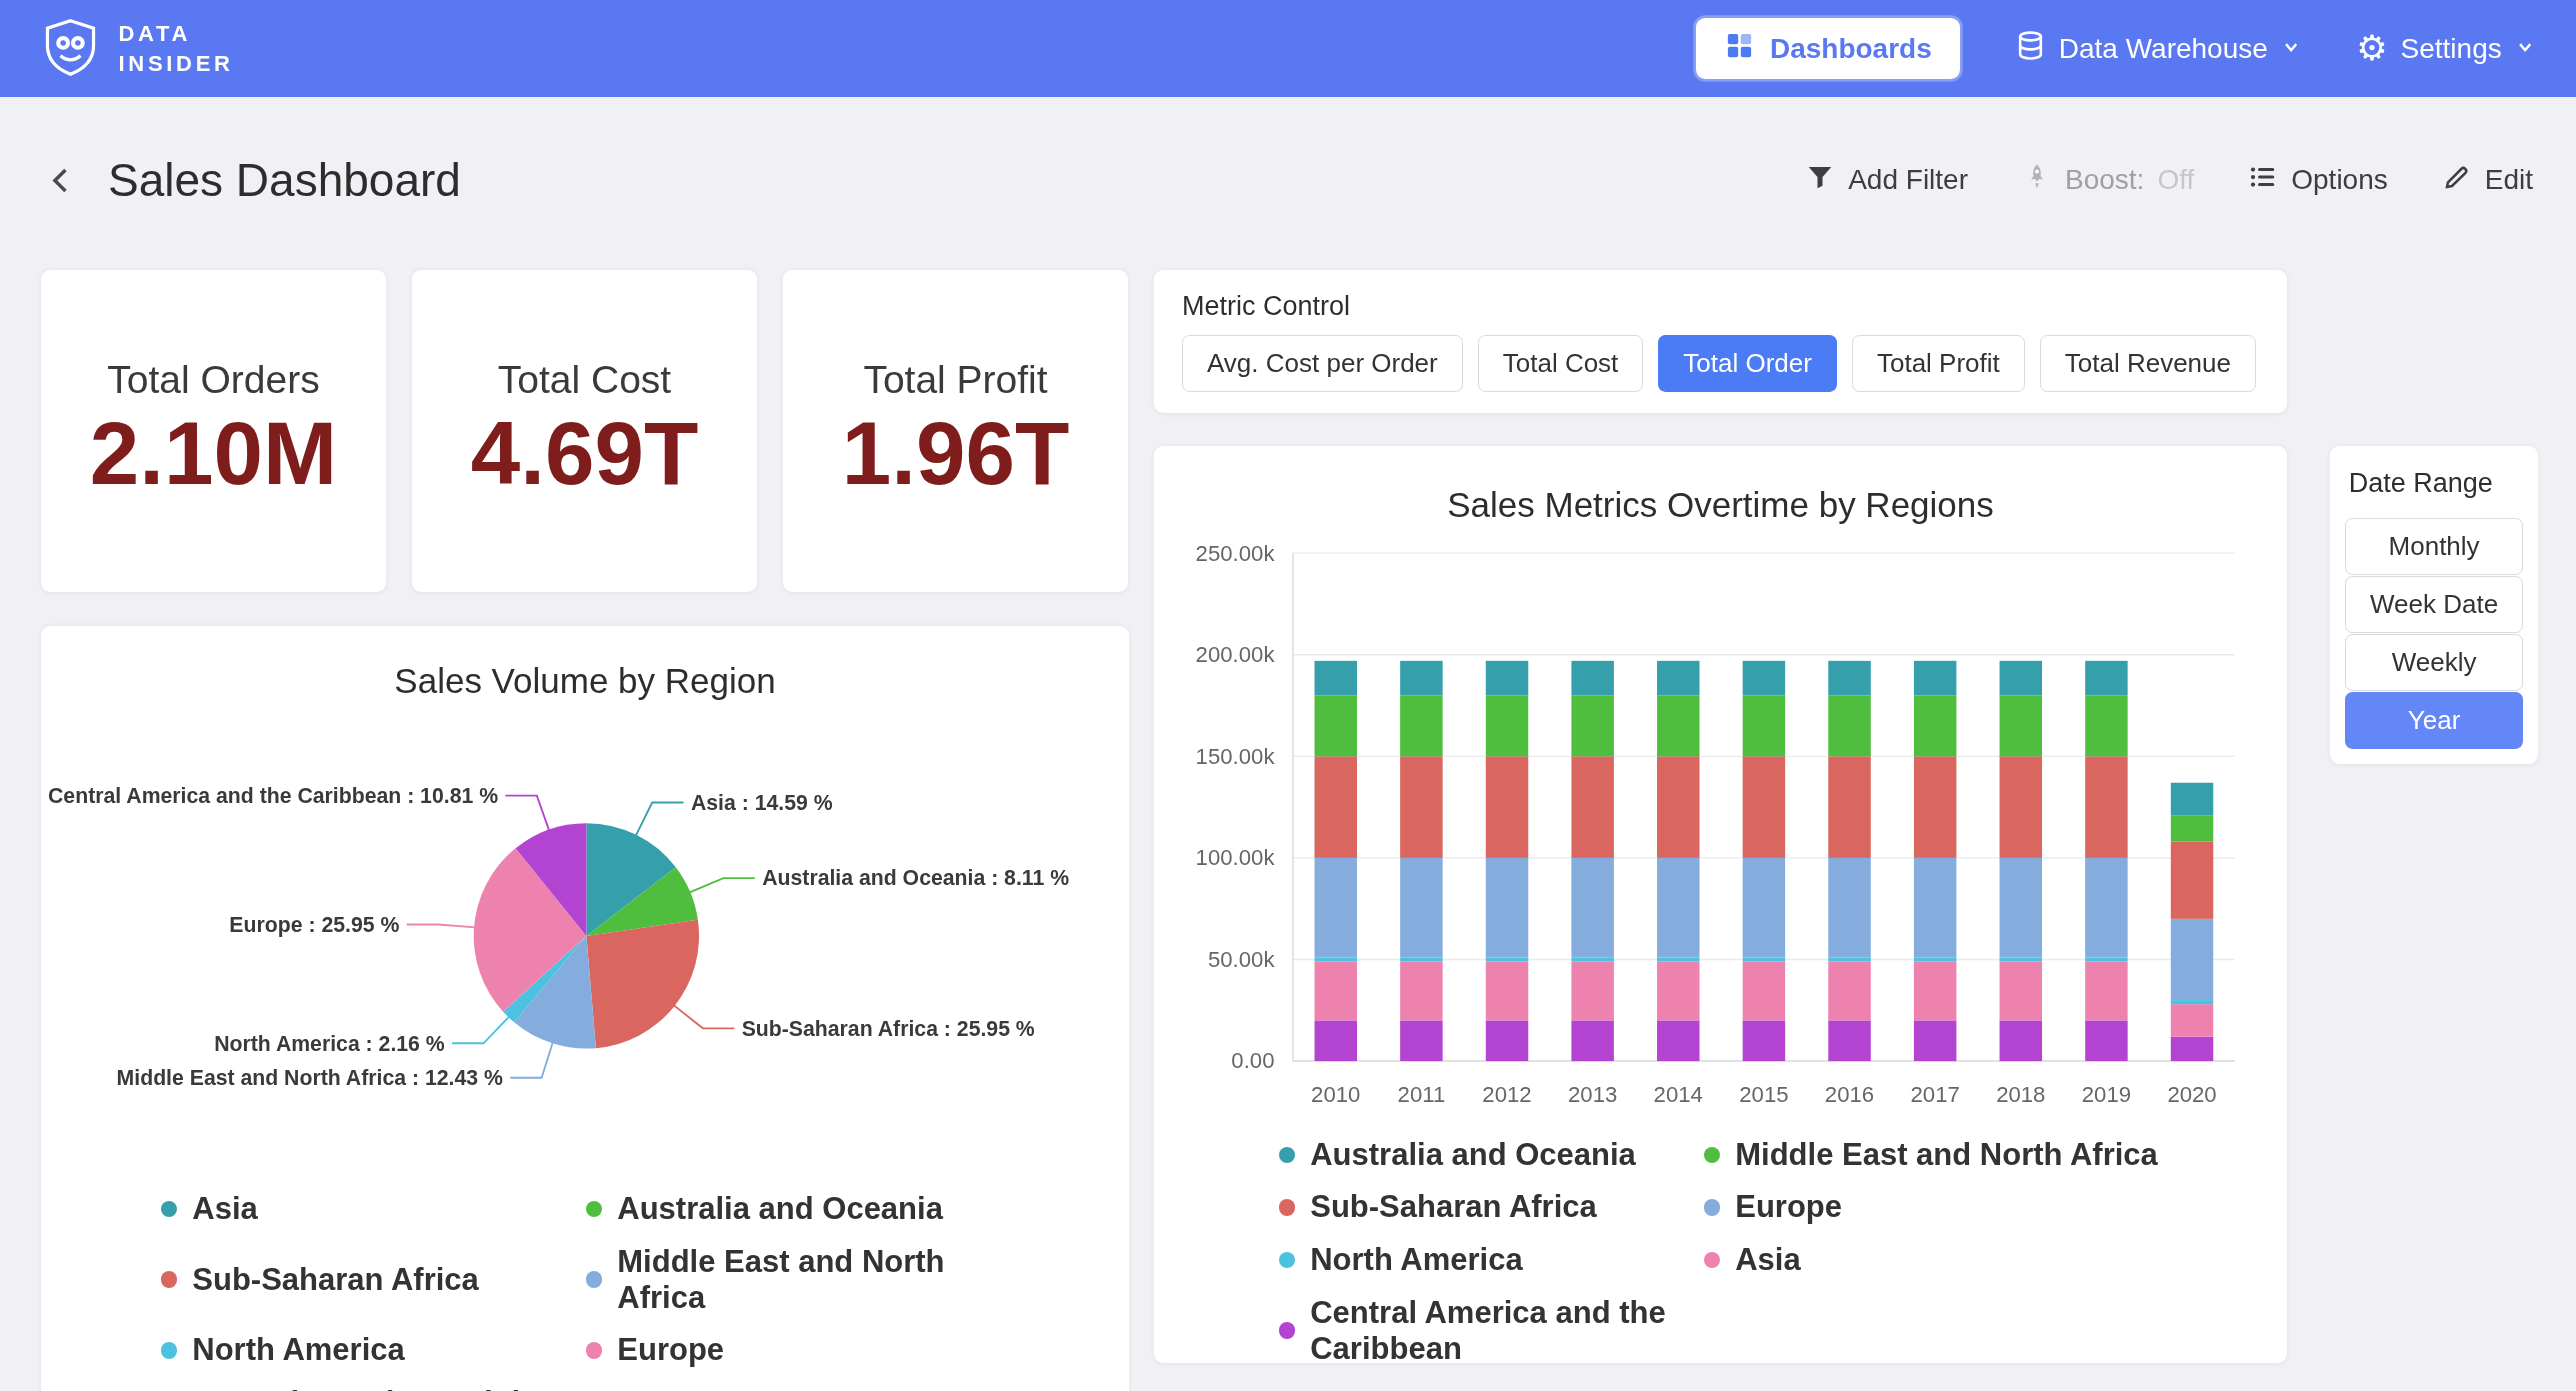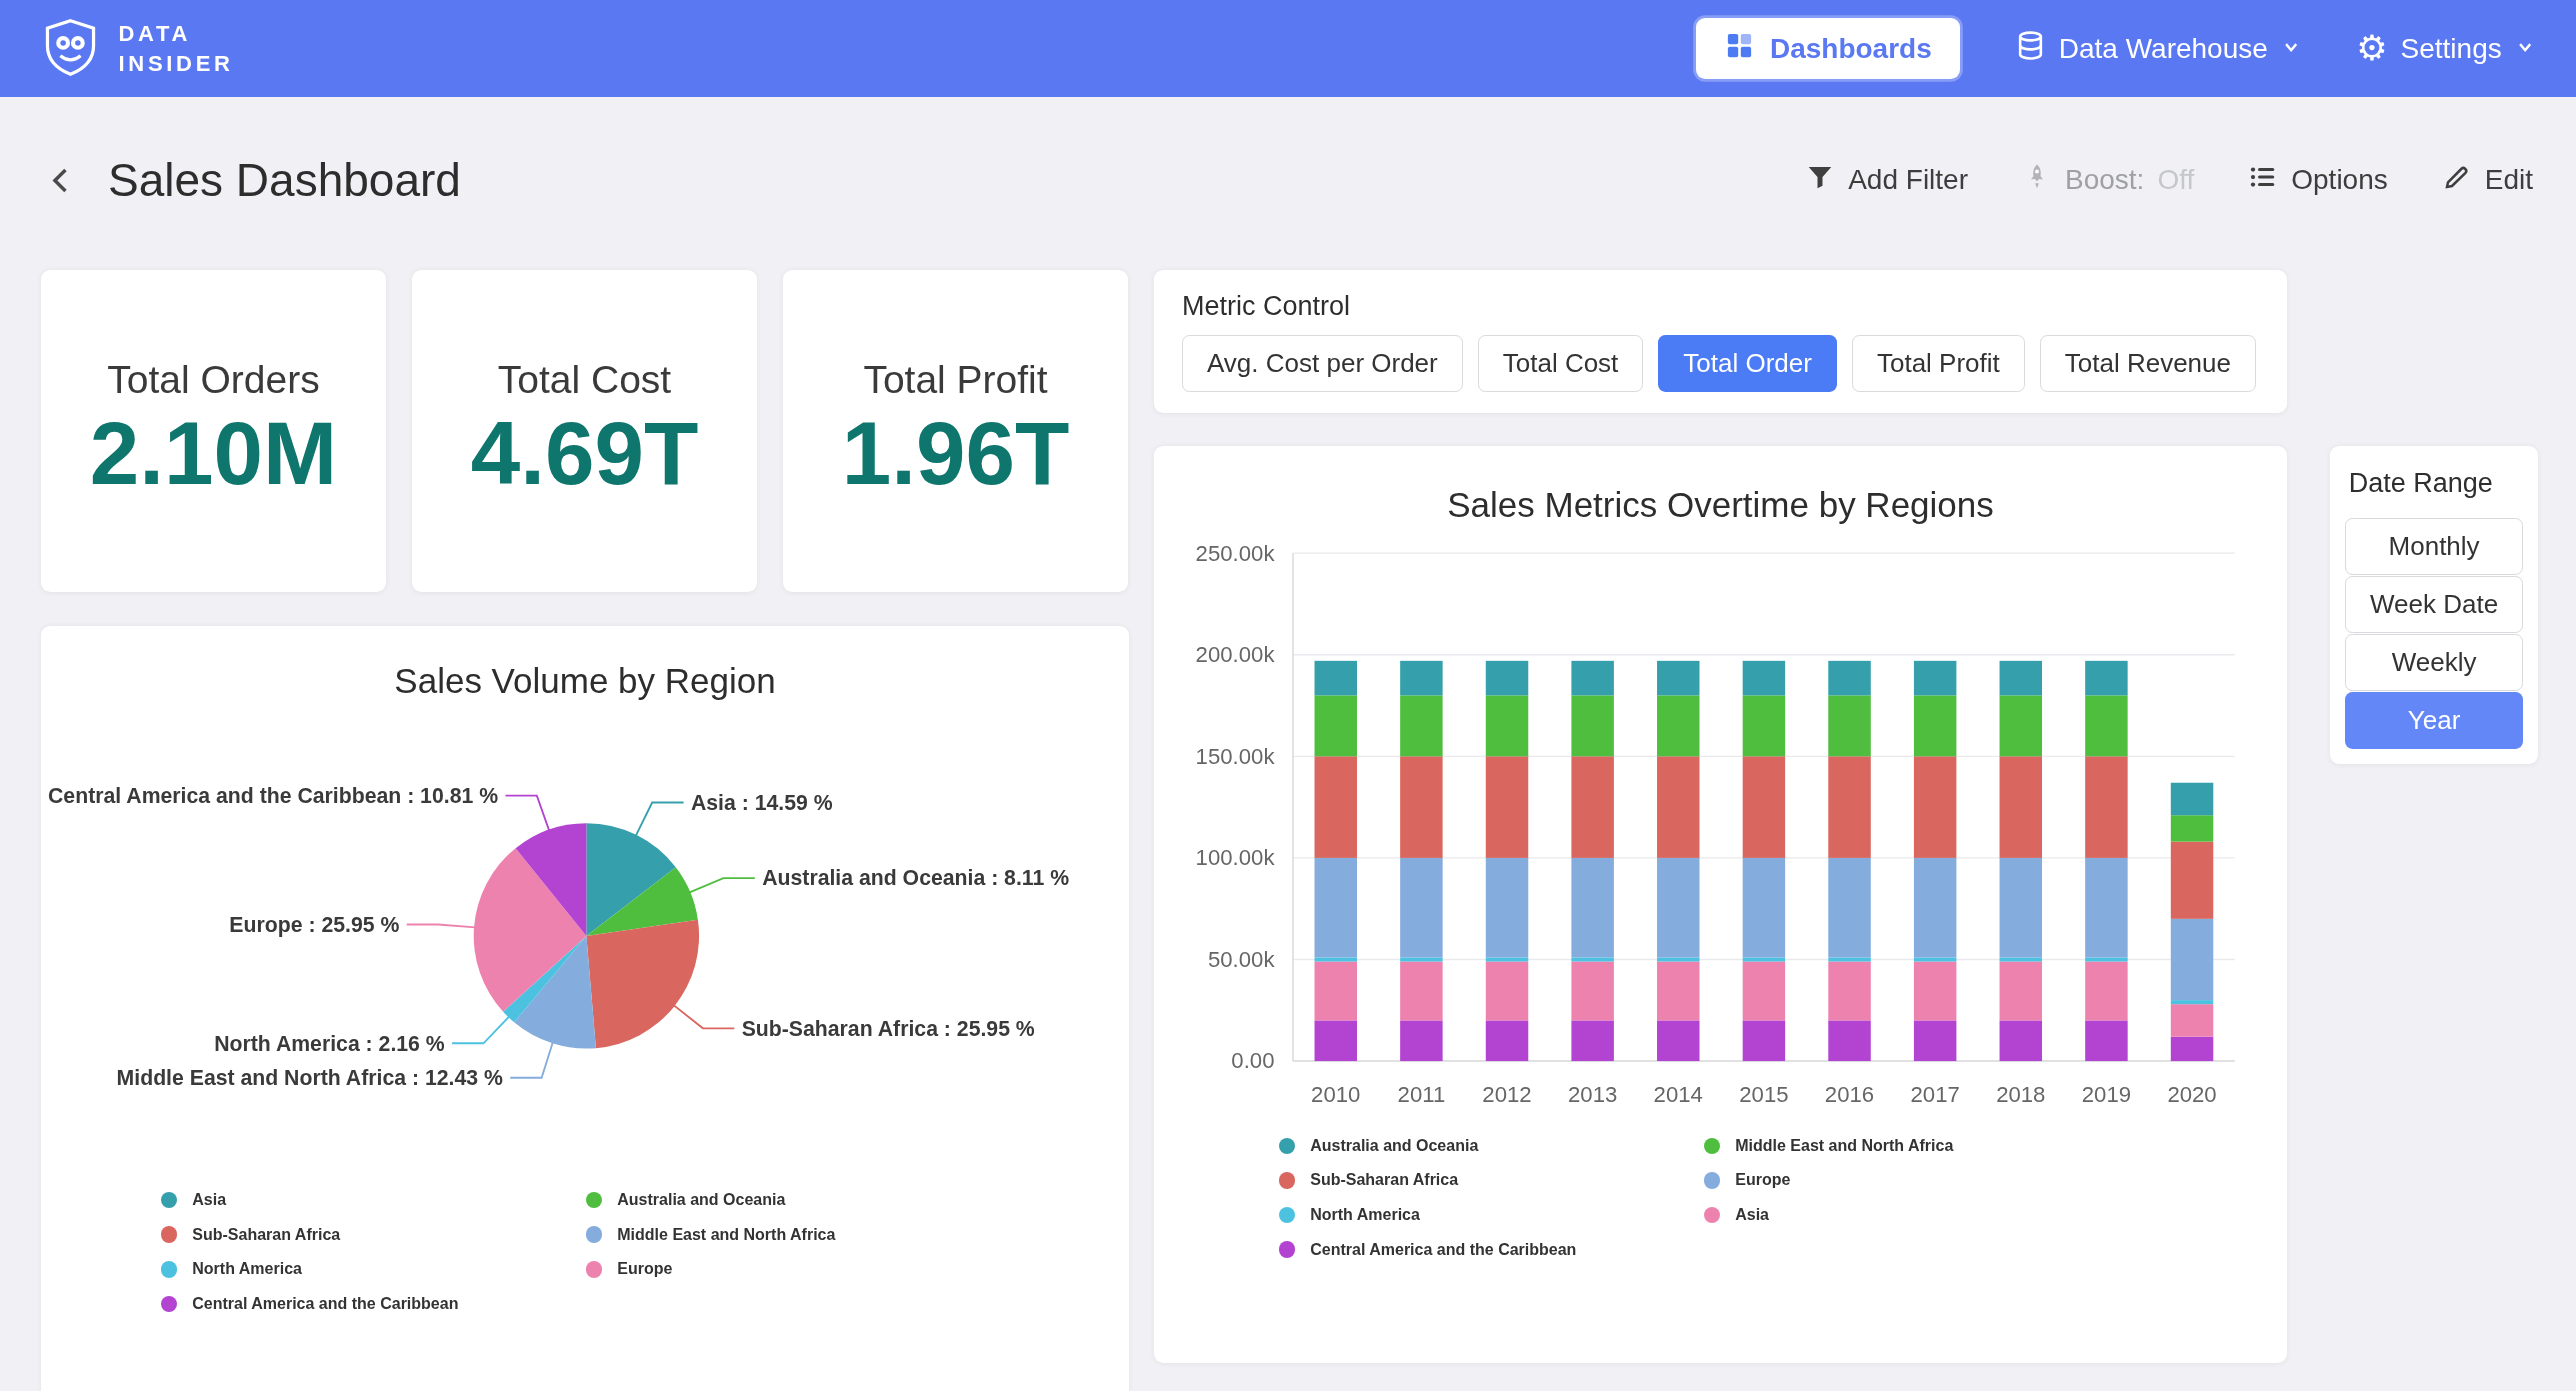--- a/index.html
+++ b/index.html
@@ -43,21 +43,21 @@
   .content { display:flex; align-items:flex-start; padding:7.4px 41px 28px; }
   .col-left { width:1088px; }
   .col-mid { width:1133px; margin-left:25px; }
   .col-right { width:215px; margin-left:43px; }
   .card { background:#fff; border-radius:9.2px; box-shadow:0 0.9px 5.5px rgba(40,40,70,.08); }
 
   
   .kpi-row { display:flex; gap:26px; }
   .kpi-card { width:345px; height:322px; display:flex; flex-direction:column; align-items:center; justify-content:center; }
   .kpi-label { font-size:39px; color:#3a3a3a; }
-  .kpi-value { font-size:89px; font-weight:700; color:#0f766e; }
+  .kpi-value { font-size:89px; font-weight:700; color:#7f1d1d; }
 
   
   .metric-card { height:143px; padding:20.3px 28px; }
   .metric-title { font-size:27px; color:#2e2e2e; }
   .metric-buttons { display:flex; gap:15px; margin-top:13px; }
   .btn {
     height:57px; padding:0 24px; font-size:26px; color:#333;
     background:#fff; border:1.8px solid #D9D9DE; border-radius:7.4px;
     display:flex; align-items:center; cursor:pointer; white-space:nowrap;
     font-family:inherit;
@@ -68,21 +68,21 @@
   .pie-card { margin-top:34px; height:864px; padding-top:35px; overflow:hidden; }
   .bar-card { margin-top:33px; height:917px; padding-top:39px; overflow:hidden; }
   .chart-title { text-align:center; font-size:35px; font-weight:400; color:#2d2d2d; }
   .pie-area { height:471px; margin-top:3.7px; }
   .bar-area { height:591px; margin-top:5.5px; }
   .pie-label { font-size:23px; font-weight:700; fill:#3a3a3a; font-family:"Liberation Sans","DejaVu Sans",sans-serif; }
   .ytick { font-size:24px; fill:#666; font-family:"Liberation Sans","DejaVu Sans",sans-serif; }
   .xtick { font-size:24px; fill:#666; font-family:"Liberation Sans","DejaVu Sans",sans-serif; }
 
   .legend { display:grid; grid-template-columns:425px 1fr; row-gap:16.6px; width:78%; margin:15px auto 0; }
-  .legend-item { display:flex; align-items:center; gap:15px; font-size:16px; font-weight:700; color:#333; cursor:pointer; }
+  .legend-item { display:flex; align-items:center; gap:15px; font-size:31px; font-weight:700; color:#333; cursor:pointer; }
   .dot { width:16.6px; height:16.6px; border-radius:50%; flex:0 0 16.6px; }
 
   
   .date-card { margin-top:176px; height:318px; padding:20.3px 15px 24px; }
   .date-title { font-size:27px; color:#2e2e2e; margin:1.8px 0 18.5px 3.7px; }
   .date-buttons { display:flex; flex-direction:column; gap:1px; }
   .date-btn { width:100%; justify-content:center; }
   .date-btn.selected { background:var(--yearbtn,#6487F7); }
 </style>
 </head>

